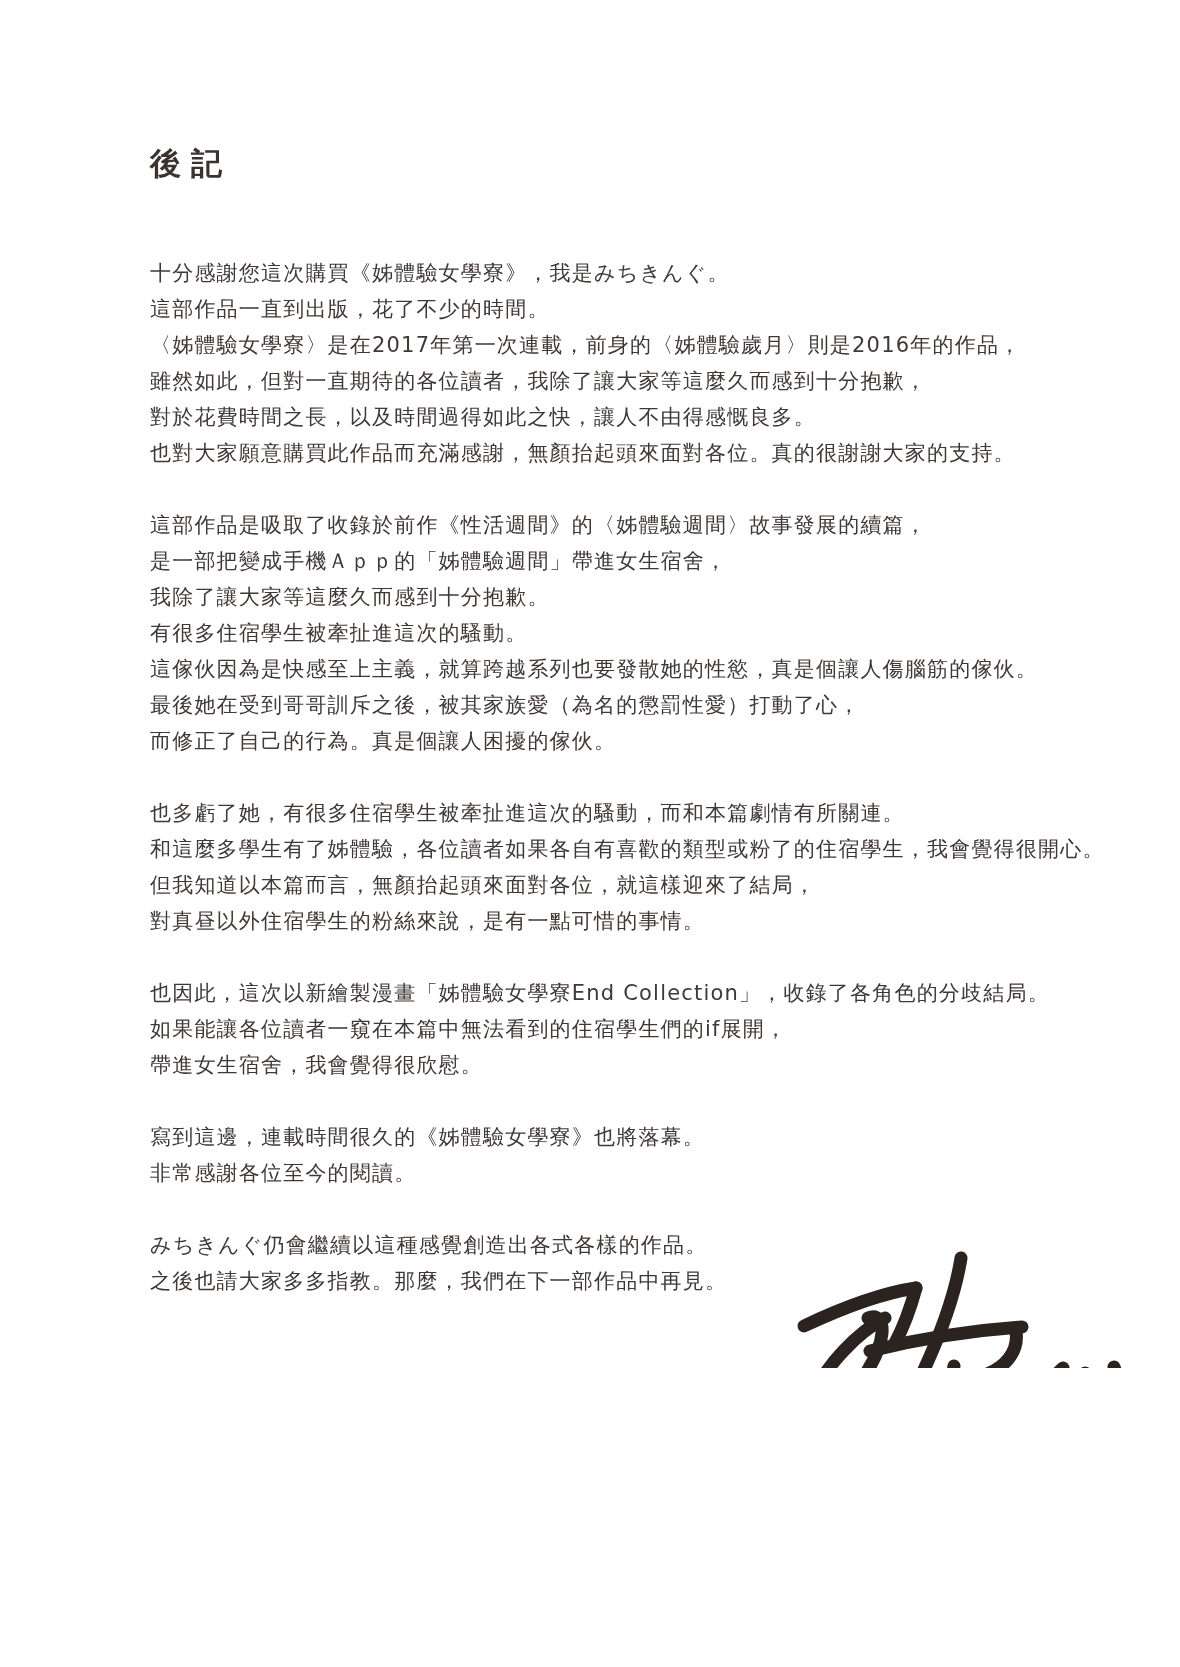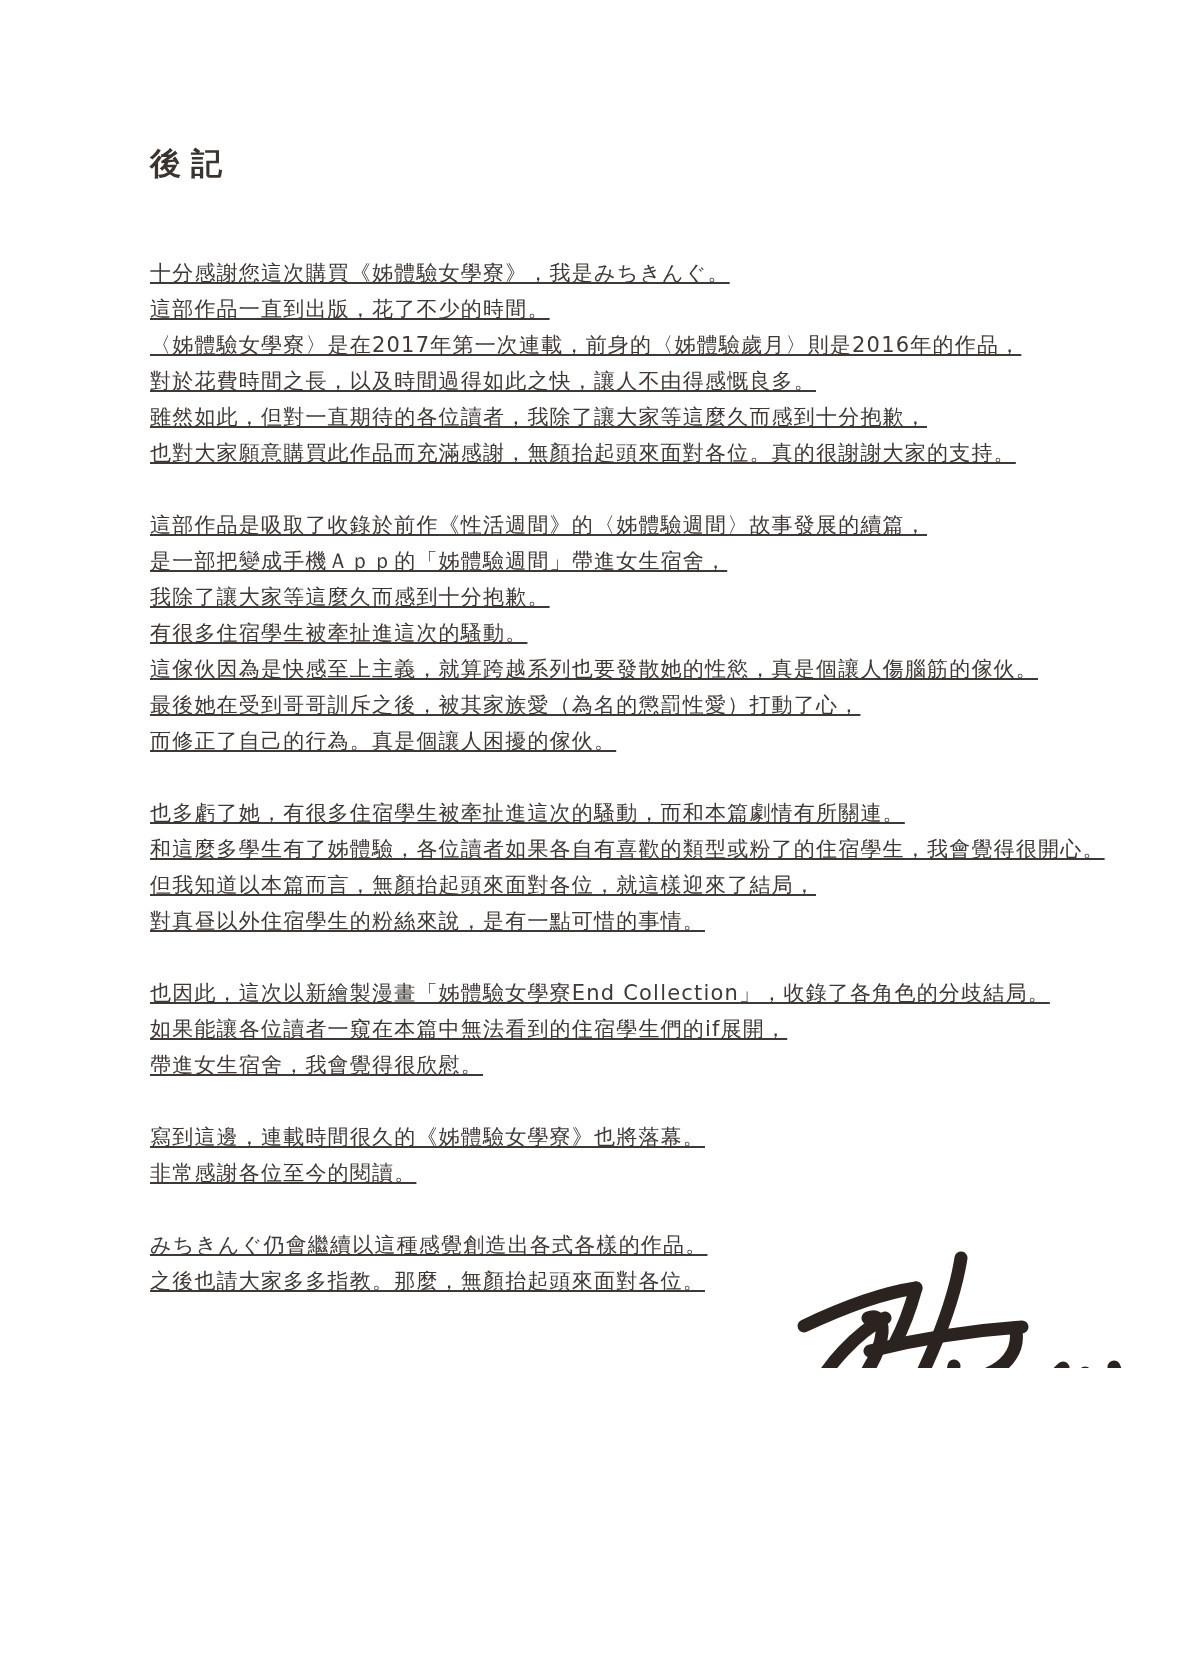--- a/index.html
+++ b/index.html
@@ -25,21 +25,21 @@
   .content {
     position: absolute;
     left: 110px;
     top: 255px;
     width: 1000px;
     font-size: 21px;
     line-height: 36px;
     letter-spacing: 1.2px;
   }
   .para { margin: 0 0 36px 0; }
-  .line { white-space: nowrap; text-decoration: underline; }
+  .line { white-space: nowrap; }
   .signature {
     position: absolute;
     left: 690px;
     top: 1190px;
     width: 460px;
     height: 430px;
   }
   .signature svg { display: block; width: 100%; height: 100%; }
   .sr-only {
     position: absolute;
@@ -55,22 +55,22 @@
 <div class="page">
 
   <div class="title">後記</div>
 
   <div class="content">
 
     <div class="para">
       <div class="line">十分感謝您這次購買《姊體驗女學寮》，我是みちきんぐ。</div>
       <div class="line">這部作品一直到出版，花了不少的時間。</div>
       <div class="line">〈姊體驗女學寮〉是在2017年第一次連載，前身的〈姊體驗歲月〉則是2016年的作品，</div>
+      <div class="line">雖然如此，但對一直期待的各位讀者，我除了讓大家等這麼久而感到十分抱歉，</div>
       <div class="line">對於花費時間之長，以及時間過得如此之快，讓人不由得感慨良多。</div>
-      <div class="line">雖然如此，但對一直期待的各位讀者，我除了讓大家等這麼久而感到十分抱歉，</div>
       <div class="line">也對大家願意購買此作品而充滿感謝，無顏抬起頭來面對各位。真的很謝謝大家的支持。</div>
     </div>
 
     <div class="para">
       <div class="line">這部作品是吸取了收錄於前作《性活週間》的〈姊體驗週間〉故事發展的續篇，</div>
       <div class="line">是一部把變成手機Ａｐｐ的「姊體驗週間」帶進女生宿舍，</div>
       <div class="line">我除了讓大家等這麼久而感到十分抱歉。</div>
       <div class="line">有很多住宿學生被牽扯進這次的騷動。</div>
       <div class="line">這傢伙因為是快感至上主義，就算跨越系列也要發散她的性慾，真是個讓人傷腦筋的傢伙。</div>
       <div class="line">最後她在受到哥哥訓斥之後，被其家族愛（為名的懲罰性愛）打動了心，</div>
@@ -90,21 +90,21 @@
       <div class="line">帶進女生宿舍，我會覺得很欣慰。</div>
     </div>
 
     <div class="para">
       <div class="line">寫到這邊，連載時間很久的《姊體驗女學寮》也將落幕。</div>
       <div class="line">非常感謝各位至今的閱讀。</div>
     </div>
 
     <div class="para">
       <div class="line">みちきんぐ仍會繼續以這種感覺創造出各式各樣的作品。</div>
-      <div class="line">之後也請大家多多指教。那麼，無顏抬起頭來面對各位。</div>
+      <div class="line">之後也請大家多多指教。那麼，我們在下一部作品中再見。</div>
     </div>
 
   </div>
 
   <div class="signature">
     <span class="sr-only">みちきんぐ。</span>
     <svg viewBox="0 0 460 430" fill="none" stroke="#2b2320" stroke-width="13" stroke-linecap="round" stroke-linejoin="round" aria-label="みちきんぐ。">
 
       <path d="M 74,136 C 112,118 152,103 186,98"></path>
       <path d="M 186,98 C 180,120 172,140 165,153"></path>

